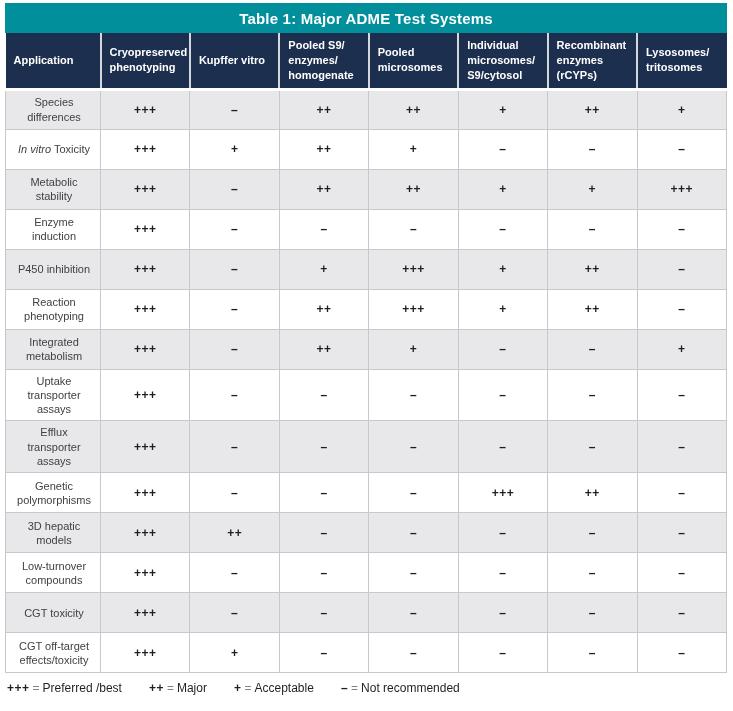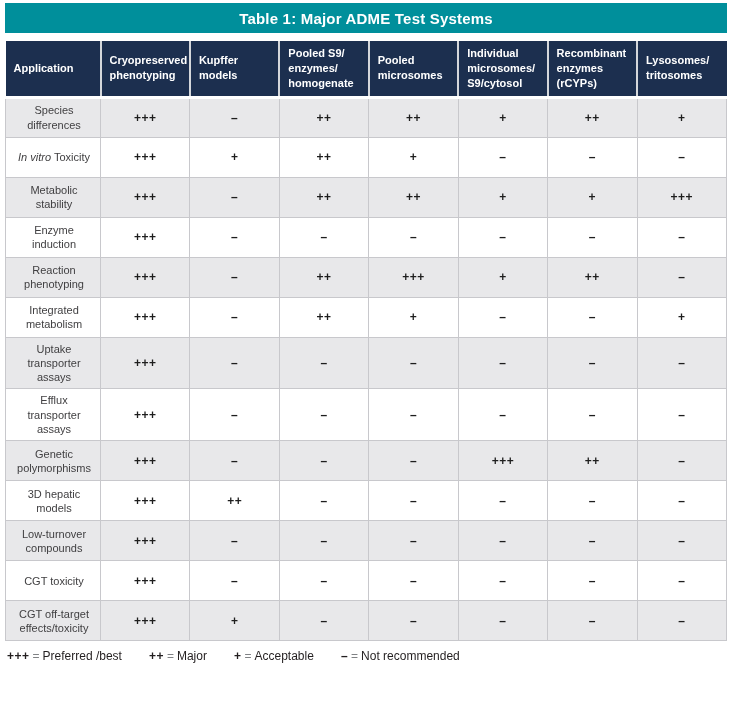--- a/index.html
+++ b/index.html
@@ -19,21 +19,21 @@
     width: 722px;
     height: 30px;
     background: #008F9B;
     color: #ffffff;
     display: flex;
     align-items: center;
     justify-content: center;
     font-size: 15px;
     font-weight: bold;
     letter-spacing: 0.2px;
-    margin-bottom: 8px;
+    margin-bottom: 0;
   }
   table.adme {
     width: 722px;
     border-collapse: collapse;
     table-layout: fixed;
   }
   table.adme thead th {
     background: #1C2F4F;
     color: #ffffff;
     font-size: 11px;
@@ -106,21 +106,21 @@
     <thead>
       <tr>
         <th>
           <span class="hl">Application</span>
         </th>
         <th>
           <span class="hl">Cryopreserved</span>
           <span class="hl">phenotyping</span>
         </th>
         <th>
-          <span class="hl">Kupffer models</span>
+          <span class="hl">Kupffer vitro</span>
         </th>
         <th>
           <span class="hl">Pooled S9/</span>
           <span class="hl">enzymes/</span>
           <span class="hl">homogenate</span>
         </th>
         <th>
           <span class="hl">Pooled</span>
           <span class="hl">microsomes</span>
         </th>
@@ -172,20 +172,30 @@
         <td>+++</td>
       </tr>
       <tr>
         <td class="label">Enzyme induction</td>
         <td>+++</td>
         <td>–</td>
         <td>–</td>
         <td>–</td>
         <td>–</td>
         <td>–</td>
+        <td>–</td>
+      </tr>
+      <tr>
+        <td class="label">P450 inhibition</td>
+        <td>+++</td>
+        <td>–</td>
+        <td>+</td>
+        <td>+++</td>
+        <td>+</td>
+        <td>++</td>
         <td>–</td>
       </tr>
       <tr>
         <td class="label">Reaction phenotyping</td>
         <td>+++</td>
         <td>–</td>
         <td>++</td>
         <td>+++</td>
         <td>+</td>
         <td>++</td>

